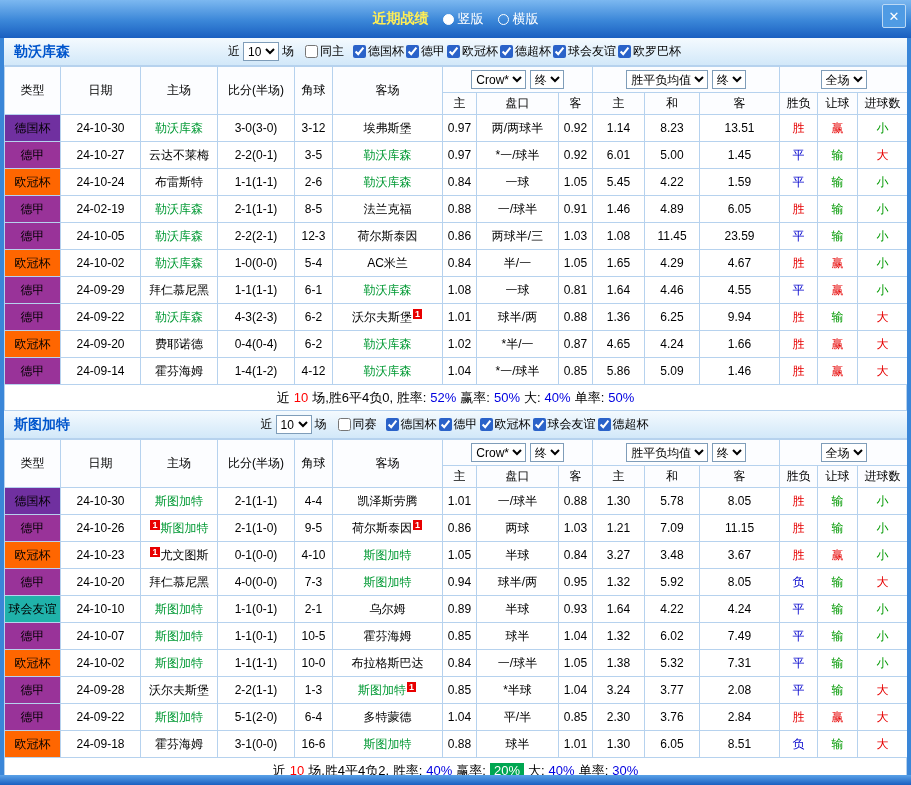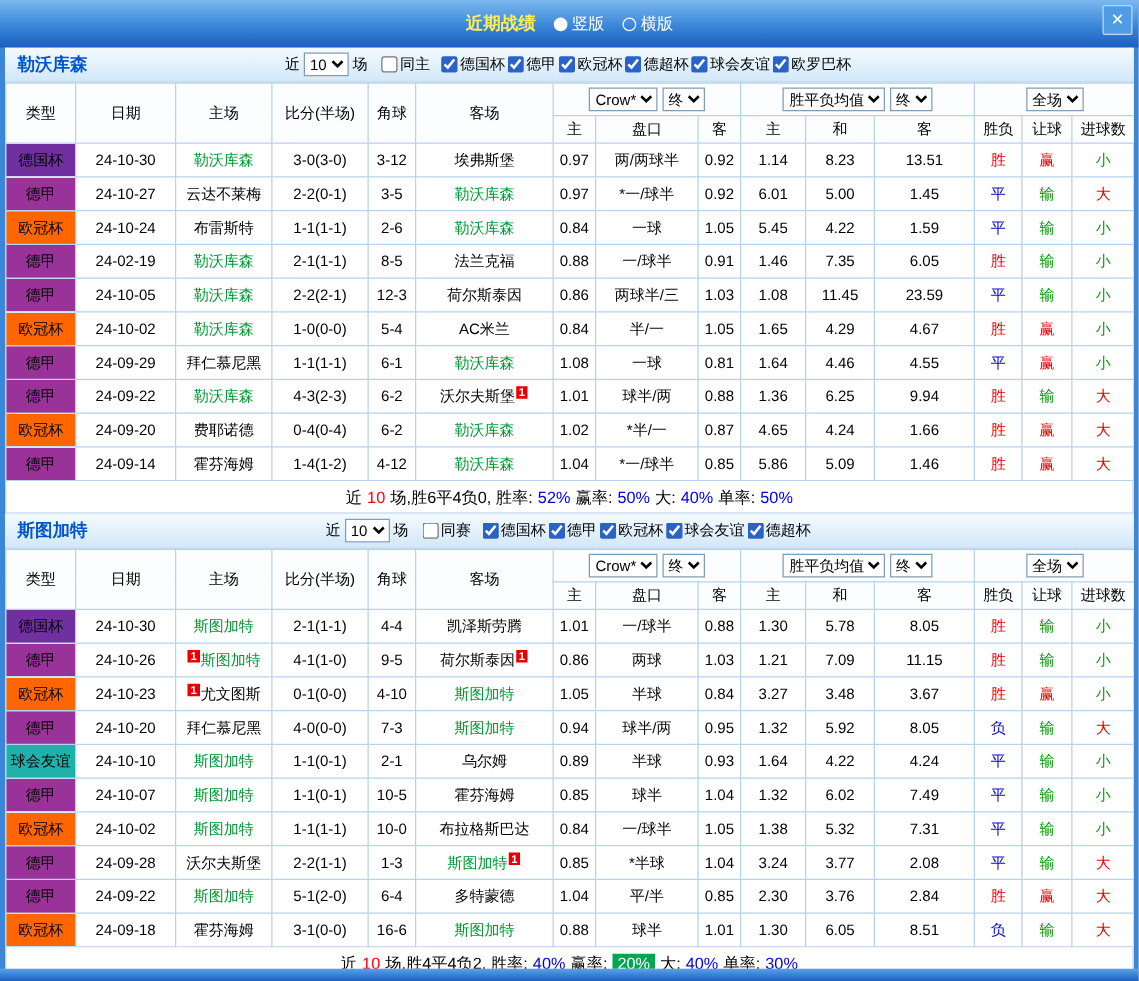--- a/index.html
+++ b/index.html
@@ -199,21 +199,21 @@
               <td class="type-cell" style="background: rgb(153, 51, 153);">德甲</td>
               <td>24-02-19</td>
               <td><span class="focal">勒沃库森</span></td>
               <td class="score">2-1(1-1)</td>
               <td>8-5</td>
               <td><span>法兰克福</span></td>
               <td>0.88</td>
               <td class="handicap">一/球半</td>
               <td>0.91</td>
               <td>1.46</td>
-              <td class="mean-draw">7.35</td>
+              <td class="mean-draw">4.89</td>
               <td>6.05</td>
               <td style="color: rgb(230, 0, 0);">胜</td>
               <td style="color: rgb(0, 153, 0);">输</td>
               <td style="color: rgb(0, 153, 0);">小</td>
             </tr>
             <tr>
               <td class="type-cell" style="background: rgb(153, 51, 153);">德甲</td>
               <td>24-10-05</td>
               <td><span class="focal">勒沃库森</span></td>
               <td class="score">2-2(2-1)</td>
@@ -424,21 +424,21 @@
               <td class="mean-draw">5.78</td>
               <td>8.05</td>
               <td style="color: rgb(230, 0, 0);">胜</td>
               <td style="color: rgb(0, 153, 0);">输</td>
               <td style="color: rgb(0, 153, 0);">小</td>
             </tr>
             <tr>
               <td class="type-cell" style="background: rgb(153, 51, 153);">德甲</td>
               <td>24-10-26</td>
               <td><span class="badge">1</span><span class="focal">斯图加特</span></td>
-              <td class="score">4-1(1-0)</td>
+              <td class="score">2-1(1-0)</td>
               <td>9-5</td>
               <td><span>荷尔斯泰因</span><span class="badge">1</span></td>
               <td>0.86</td>
               <td class="handicap">两球</td>
               <td>1.03</td>
               <td>1.21</td>
               <td class="mean-draw">7.09</td>
               <td>11.15</td>
               <td style="color: rgb(230, 0, 0);">胜</td>
               <td style="color: rgb(0, 153, 0);">输</td>

